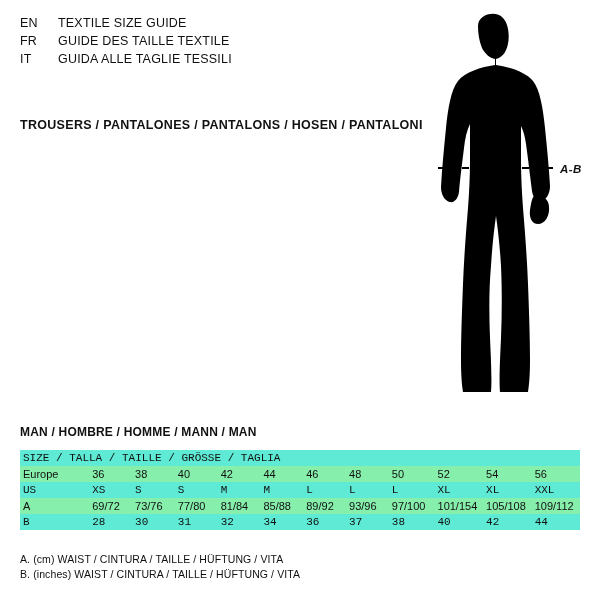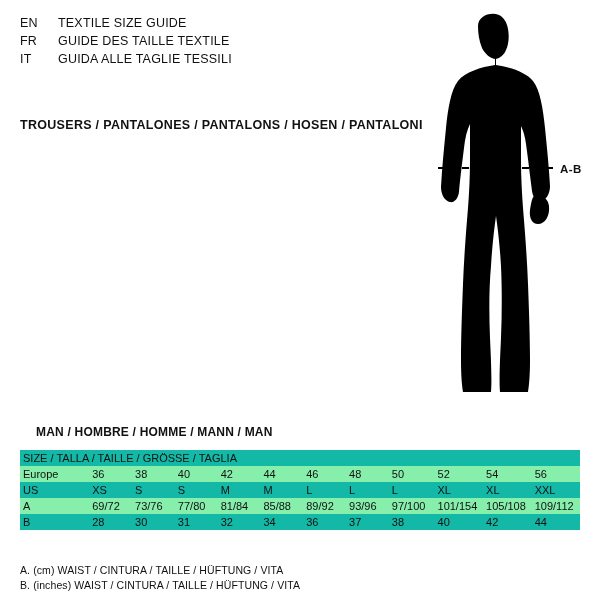--- a/index.html
+++ b/index.html
@@ -56,20 +56,21 @@
     color: #111;
   }
 
   
   .figure-wrap {
     position: absolute;
     top: 8px;
     left: 400px;
     width: 200px;
     height: 410px;
+    font-style: italic;
   }
   .figure-wrap svg {
     display: block;
   }
   .ab-label {
     position: absolute;
     top: 155px;
     left: 160px;
     font-size: 11.5px;
     font-weight: bold;
@@ -79,59 +80,58 @@
 
   
   .table-title {
     position: absolute;
     top: 425px;
     left: 20px;
     font-size: 12px;
     font-weight: bold;
     letter-spacing: 0.2px;
     color: #111;
-    margin-left: 16px;
   }
 
   .size-table {
     position: absolute;
     top: 450px;
     left: 20px;
     width: 560px;
     border-collapse: collapse;
     font-size: 11px;
     color: #111;
   }
   .size-table td, .size-table th {
     text-align: left;
     padding: 2px 2px 2px 3px;
     font-weight: normal;
     white-space: nowrap;
   }
   .size-table tr.shaded td {
-    background: #14b8a6;
+    background: #5eead4;
+    font-family: Liberation Mono, monospace;
   }
   .size-table tr.alt td {
     background: #86efac;
   }
   .size-table td.label {
     width: 90px;
   }
   .size-table td.val {
     width: 47px;
   }
 
   .footnotes {
     position: absolute;
     top: 552px;
     left: 20px;
     font-size: 10.5px;
     line-height: 15px;
     color: #111;
-    margin-top: 11px;
   }
   .footnotes div {
     letter-spacing: 0.1px;
   }
 </style>
 </head>
 <body>
 
 <div class="page">
 

